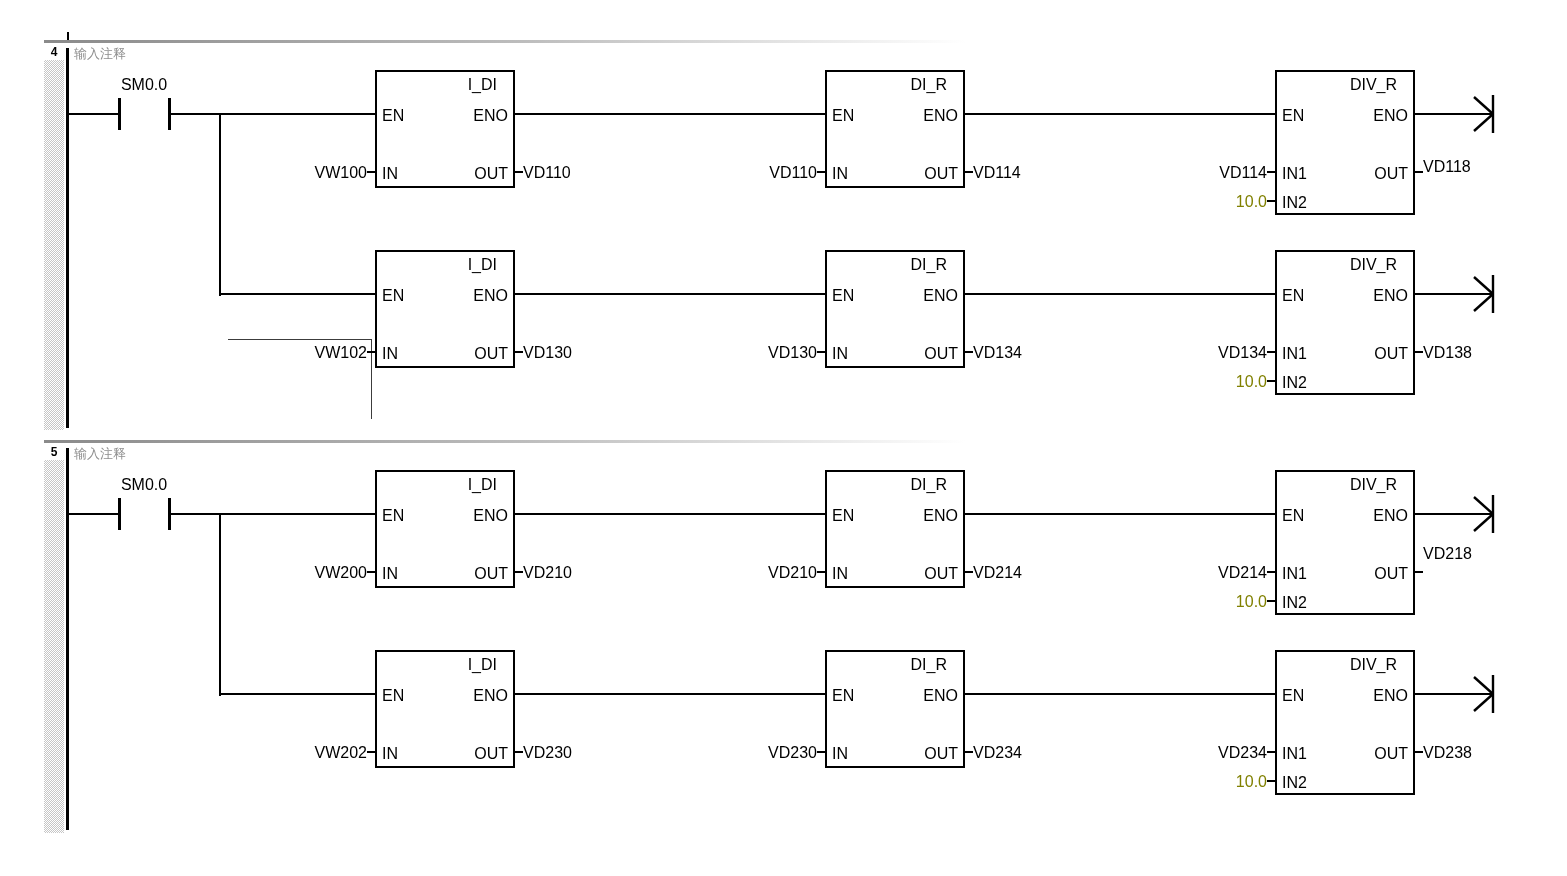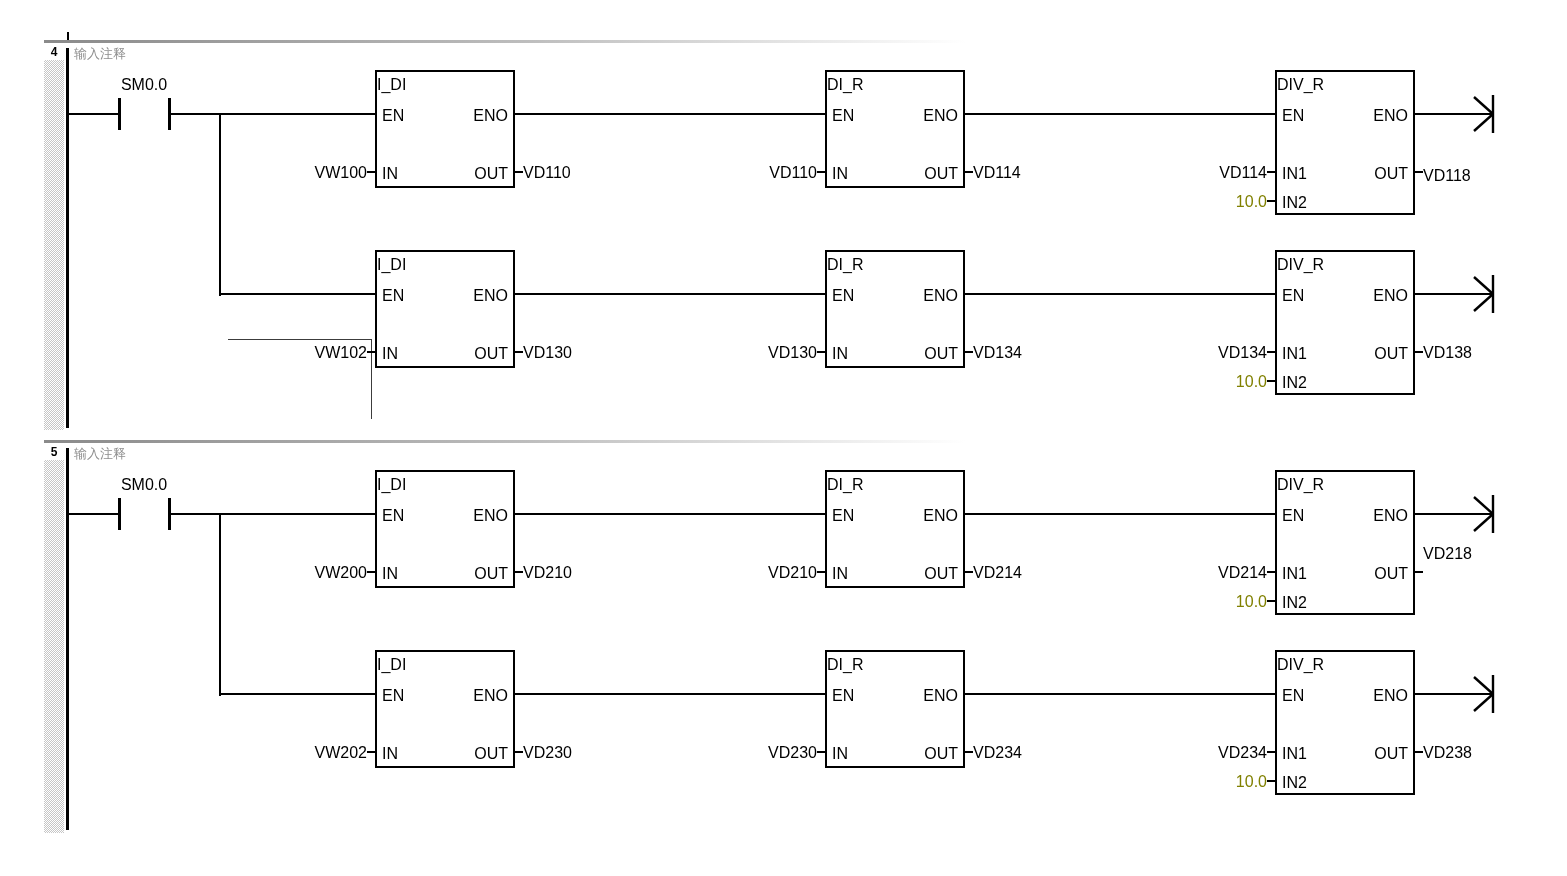--- a/index.html
+++ b/index.html
@@ -8,21 +8,21 @@
   
   .hw{position:absolute;height:2px;background:#000;}
   .vw{position:absolute;width:2px;background:#000;}
   .rail{position:absolute;width:3px;background:#000;}
   .cbar{position:absolute;width:3px;height:32px;background:#000;}
   .stub{position:absolute;width:8px;height:2px;background:#000;}
   .thin{position:absolute;background:#3c3c3c;}
   
   .box{position:absolute;width:140px;border:2px solid #000;background:#fff;box-sizing:border-box;}
   .t{position:absolute;font-size:16px;line-height:19px;color:#000;white-space:nowrap;}
-  .title{left:0;right:16px;top:3px;text-align:left;}
+  .title{left:0;right:16px;top:3px;text-align:right;}
   .pin-l{left:5px;}
   .pin-r{right:5px;margin-left:28px;}
   .p1{top:34px;} .p2{top:92px;} .p3{top:121px;}
   
   .op{position:absolute;font-size:16px;line-height:19px;color:#000;white-space:nowrap;}
   .op.r{text-align:right;}
   .const{color:var(--const,#808000);}
   .ctc{position:absolute;font-size:16px;line-height:19px;color:#000;text-align:center;}
   
   .sep{position:absolute;left:44px;width:960px;height:3px;
@@ -92,21 +92,21 @@
   <span class="op" style="left:523px;top:163px">VD110</span>
   <span class="op r" style="right:750px;top:163px">VD110</span>
   <div class="stub" style="left:817px;top:171px"></div>
   <div class="stub" style="left:965px;top:171px"></div>
   <span class="op" style="left:973px;top:163px">VD114</span>
   <span class="op r" style="right:300px;top:163px">VD114</span>
   <div class="stub" style="left:1267px;top:171px"></div>
   <span class="op r const" style="right:300px;top:192px">10.0</span>
   <div class="stub" style="left:1267px;top:200px"></div>
   <div class="stub" style="left:1415px;top:171px"></div>
-  <span class="op" style="left:1423px;top:166px">VD118</span>
+  <span class="op" style="left:1423px;top:157px">VD118</span>
 
   <div class="hw" style="left:219px;top:293px;width:158px"></div>
   <div class="hw" style="left:513px;top:293px;width:314px"></div>
   <div class="hw" style="left:963px;top:293px;width:314px"></div>
   <div class="hw" style="left:1413px;top:293px;width:81px"></div>
   <svg class="arrow" style="left:1460px;top:273px" viewBox="0 0 40 42">
     <line x1="14" y1="4" x2="33" y2="21" stroke="#000" stroke-width="2.4"></line>
     <line x1="14" y1="38" x2="33" y2="21" stroke="#000" stroke-width="2.4"></line>
     <line x1="33" y1="2" x2="33" y2="40" stroke="#000" stroke-width="2.4"></line>
   </svg>

